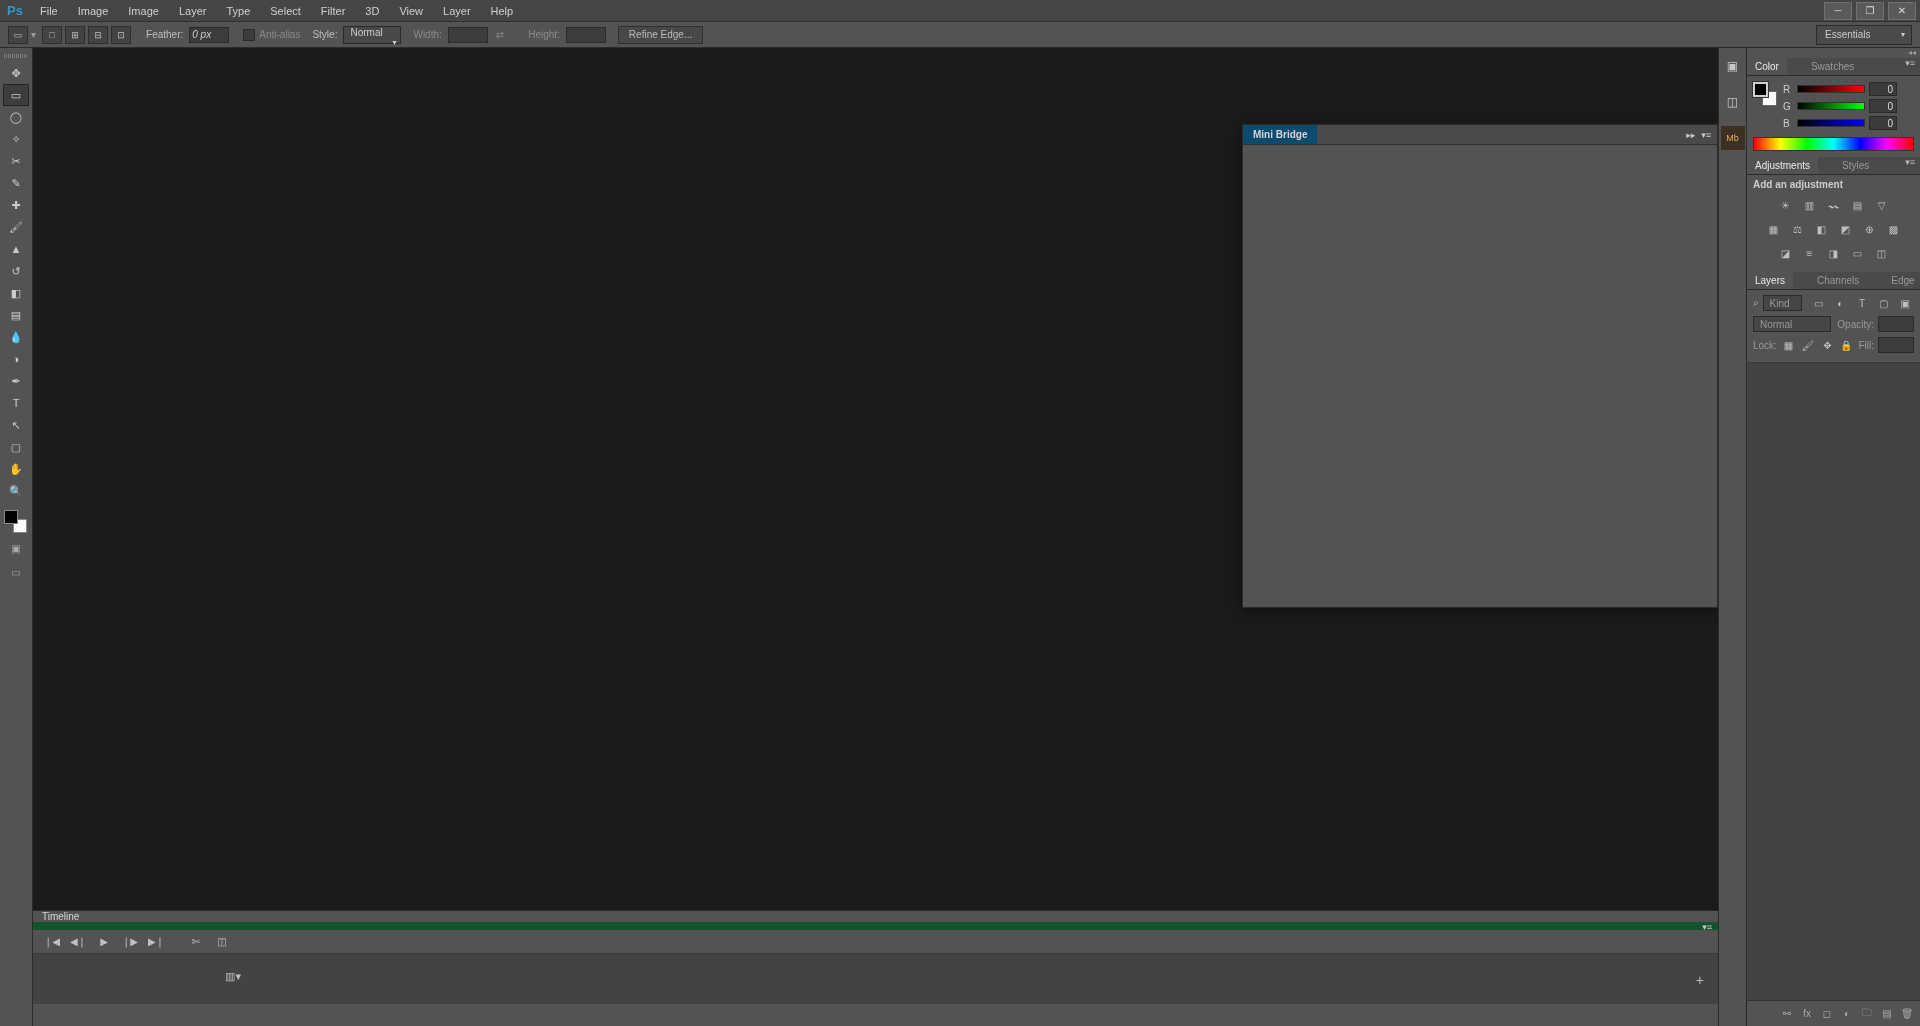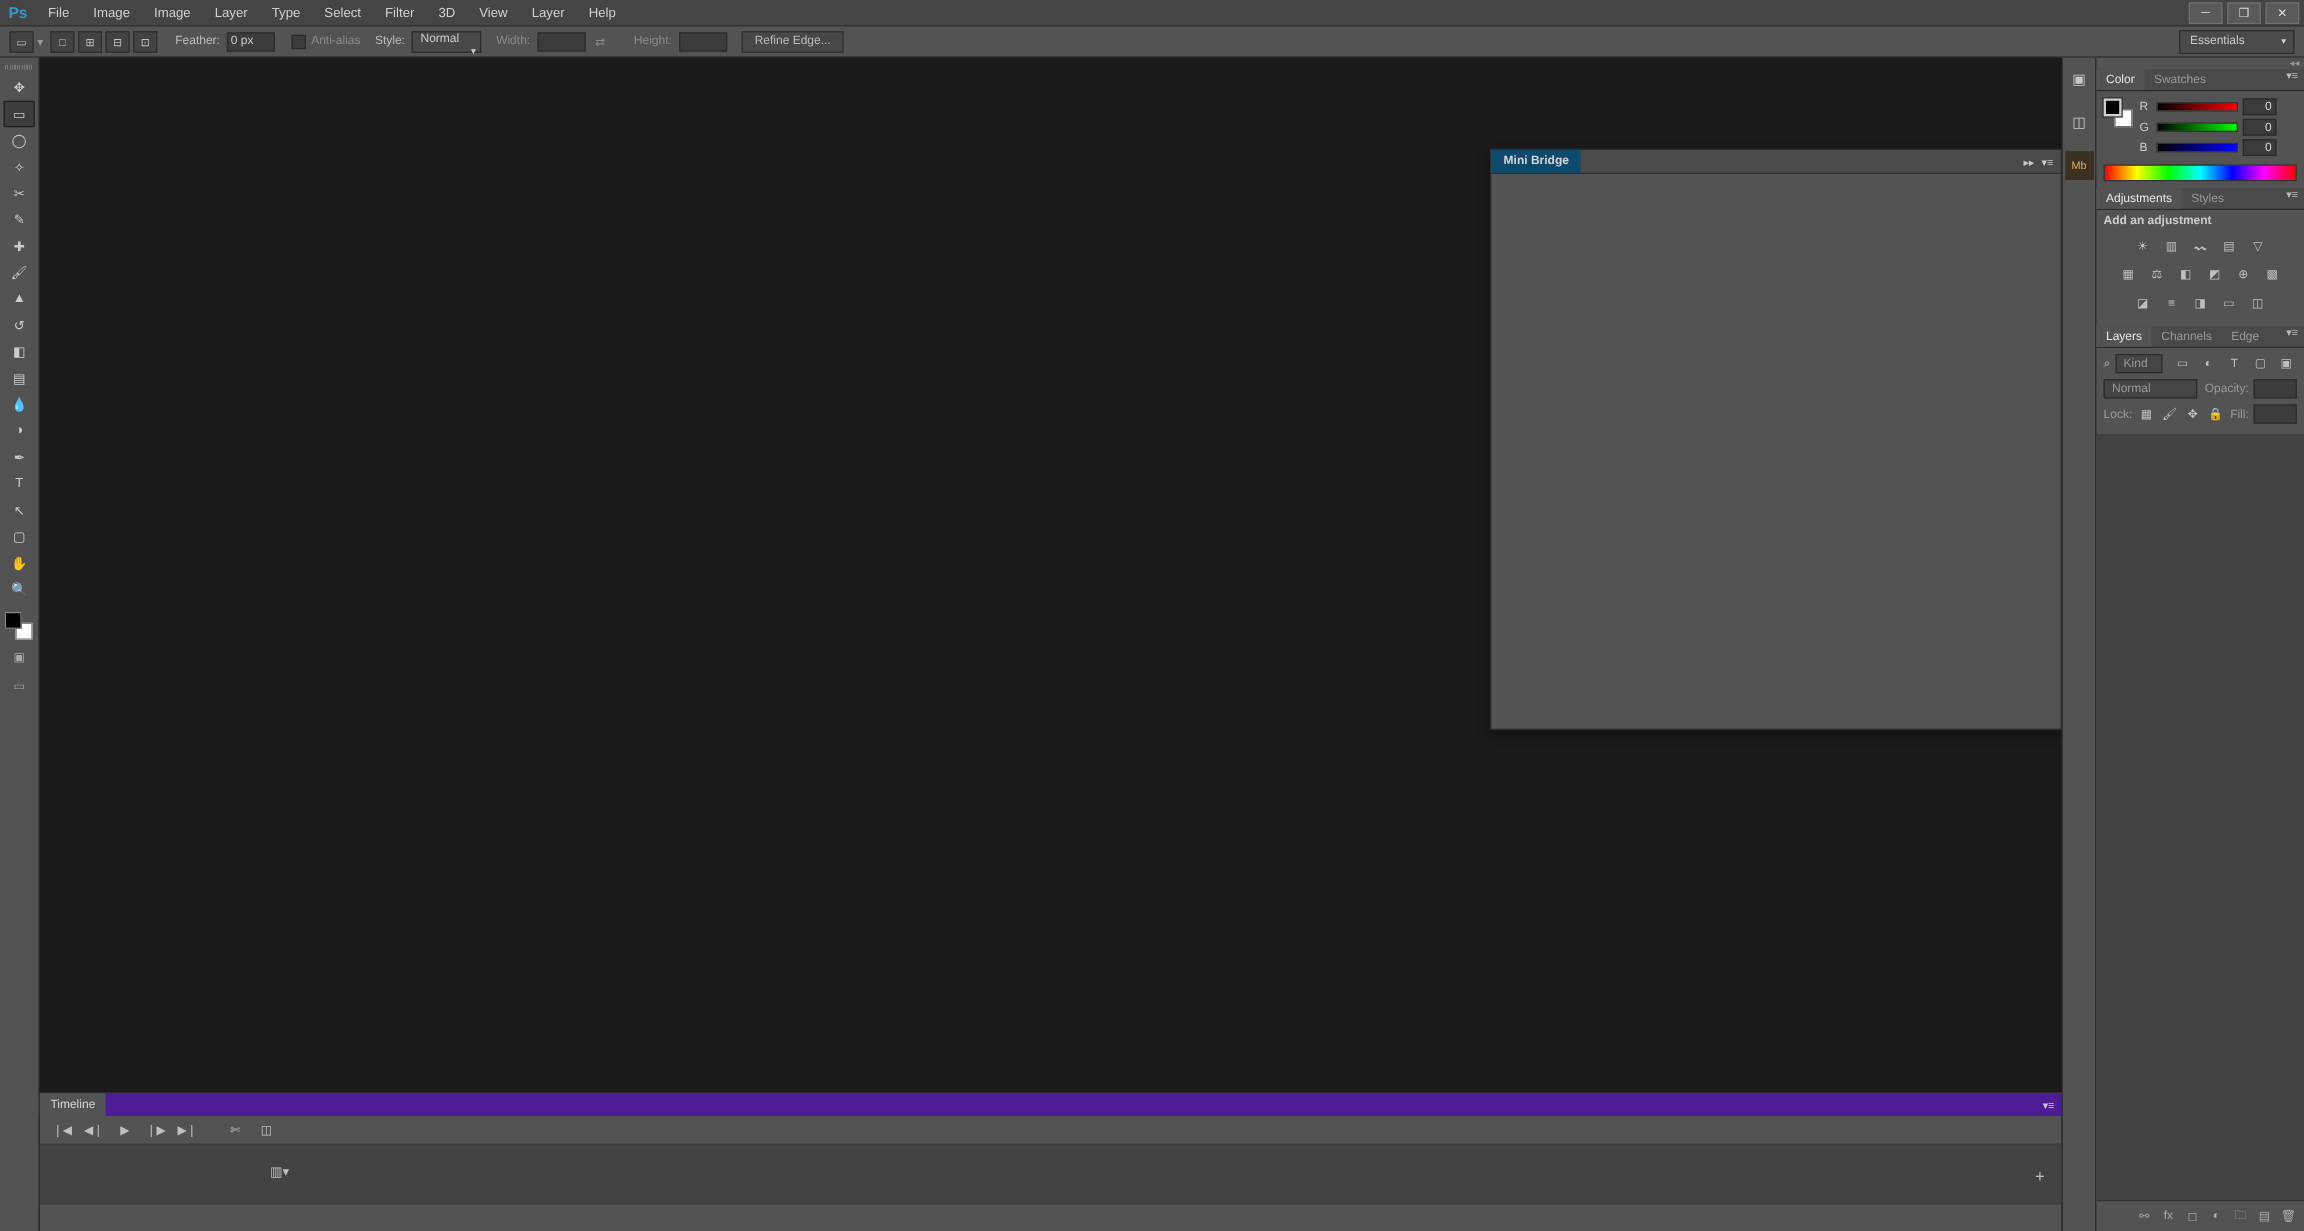--- a/index.html
+++ b/index.html
@@ -6,21 +6,21 @@
 body { width: 1920px; height: 1026px; background: #1a1a1a; overflow: hidden; user-select: none; }
 .menubar { height: 22px; background: #454545; display: flex; align-items: center; color: #d0d0d0; font-size: 11px; border-bottom: 1px solid #303030; }
 .ps-logo { width: 30px; text-align: center; color: #3399cc; font-weight: bold; font-size: 13px; }
 .menu-item { padding: 0 10px; cursor: default; }
 .win-ctrl { margin-left: auto; display: flex; }
 .win-btn { width: 28px; height: 18px; background: #5a5a5a; margin-right: 4px; display: flex; align-items: center; justify-content: center; border: 1px solid #707070; font-size: 10px; color: #ddd; cursor: default; }
 
 .optbar { height: 26px; background: #535353; border-bottom: 1px solid #2b2b2b; display: flex; align-items: center; color: #bfbfbf; font-size: 10px; padding: 0 8px; }
 .opt-icon { width: 20px; height: 18px; background: #434343; border: 1px solid #2e2e2e; margin-right: 3px; display: inline-flex; align-items: center; justify-content: center; font-size: 9px; }
 .opt-label { margin: 0 6px 0 12px; }
-.opt-input { width: 40px; height: 16px; background: #3c3c3c; border: 1px solid #2a2a2a; color: #ccc; font-size: 10px; padding: 0 2px; }
+.opt-input { width: 40px; height: 16px; background: #3c3c3c; border: 1px solid #2a2a2a; color: #ccc; font-size: 10px; padding: 0 2px; font-style: italic; }
 .opt-check { width: 12px; height: 12px; background: #3c3c3c; border: 1px solid #2a2a2a; margin-right: 4px; }
 .opt-select { height: 18px; background: #484848; border: 1px solid #2a2a2a; color: #ccc; font-size: 10px; padding: 0 18px 0 6px; position: relative; }
 .opt-select::after { content: "▾"; position: absolute; right: 4px; font-size: 8px; }
 .opt-btn { height: 18px; padding: 0 10px; background: #484848; border: 1px solid #2f2f2f; color: #bbb; font-size: 10px; display: flex; align-items: center; margin-left: 12px; }
 .wspace { margin-left: auto; width: 96px; height: 20px; background: #4a4a4a; border: 1px solid #2c2c2c; color: #ccc; font-size: 10px; display:flex; align-items:center; padding-left:8px; position:relative; }
 .wspace::after { content:"▾"; position:absolute; right:6px; font-size:8px; }
 
 .main { display: flex; height: calc(1026px - 48px); }
 .toolpanel { width: 33px; background: #535353; border-right: 1px solid #2b2b2b; position:relative; display:flex; flex-direction:column; align-items:center; padding-top:6px; }
 .toolpanel .grip { width:24px; height:4px; background: repeating-linear-gradient(90deg,#7a7a7a 0 1px, transparent 1px 2px); margin-bottom:4px; }
@@ -33,34 +33,34 @@
 
 .canvas-area { flex:1; background:#1a1a1a; position:relative; overflow:hidden; }
 
 .mini-bridge { position:absolute; top:76px; right:0; width:476px; height:484px; background:#535353; border:1px solid #2b2b2b; box-shadow:0 4px 10px rgba(0,0,0,.4); }
 .mb-tabs { height:20px; display:flex; background:#4a4a4a; border-bottom:1px solid #2f2f2f; }
 .mb-tab { background:#0c4a6e; color:#d5d5d5; font-size:10px; padding:0 10px; display:flex; align-items:center; font-weight:bold; }
 .mb-collapse { margin-left:auto; display:flex; align-items:center; padding:0 6px; font-size:9px; color:#ccc; }
 .mb-body { height:calc(100% - 20px); background:#535353; }
 
 .timeline { position:absolute; left:0; right:0; bottom:0; height:116px; background:#535353; border-top:1px solid #2b2b2b; }
-.tl-tabs { height:19px; display:flex; background:#4c1d95; }
+.tl-tabs { height:19px; display:flex; background:#14532d;flex-direction:column; }
 .tl-tab { background:#535353; color:#d5d5d5; font-size:10px; padding:0 9px; display:flex; align-items:center; }
 .tl-menu { margin-left:auto; padding:0 6px; color:#ccc; font-size:9px; display:flex; align-items:center; }
 .tl-ctrl { height:24px; display:flex; align-items:center; padding:0 8px; border-bottom:1px solid #3b3b3b; }
 .tl-btn { width:22px; height:18px; color:#c0c0c0; font-size:10px; display:flex; align-items:center; justify-content:center; margin-right:4px; cursor:default; }
 .tl-body { flex:1; background:#434343; height:50px; position:relative; }
 .tl-add { position:absolute; right:14px; bottom:38px; color:#bbb; font-size:14px; }
 
 .right-col { width:28px; background:#535353; border-left:1px solid #2b2b2b; display:flex; flex-direction:column; align-items:center; padding-top:6px; gap:12px; }
 .right-col .doticon { width:24px; height:24px; display:flex; align-items:center; justify-content:center; color:#c8c8c8; font-size:12px; }
 
 .right-panels { width:174px; background:#535353; border-left:1px solid #2b2b2b; display:flex; flex-direction:column; color:#ccc; font-size:10px; }
 .rp-collapse { height:10px; display:flex; justify-content:flex-end; padding-right:4px; color:#999; font-size:8px;}
-.panel-tabs { height:18px; display:flex; background:#4a4a4a; border-bottom:1px solid #2b2b2b; }
+.panel-tabs { height:18px; display:flex; background:#4a4a4a; border-bottom:1px solid #2b2b2b;gap:16px; }
 .ptab { padding:0 8px; display:flex; align-items:center; color:#999; }
 .ptab.active { background:#535353; color:#e8e8e8; }
 .ptab-menu { margin-left:auto; padding:0 5px; color:#bbb; font-size:9px; }
 
 .color-body { padding:6px; }
 .color-swatches { display:flex; gap:2px; float:left; position:relative; width:26px; height:26px; }
 .cs-fg { position:absolute; width:15px; height:15px; background:#000; border:2px solid #d0d0d0; box-shadow:0 0 0 1px #333; z-index:2; }
 .cs-bg { position:absolute; width:15px; height:15px; background:#fff; border:1px solid #666; top:9px; left:9px; }
 .rgb-rows { margin-left:30px; }
 .rgb-row { display:flex; align-items:center; gap:4px; margin-bottom:3px; }

